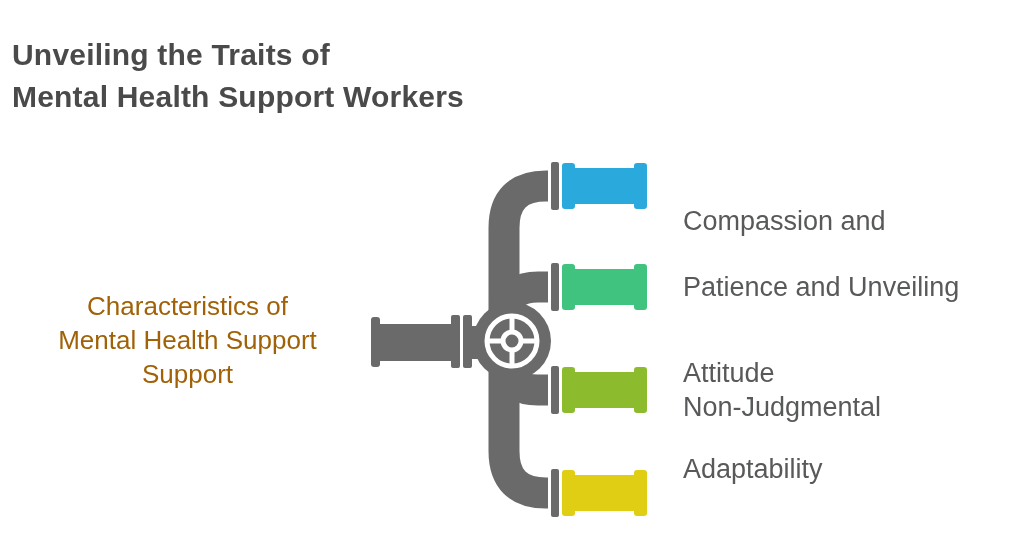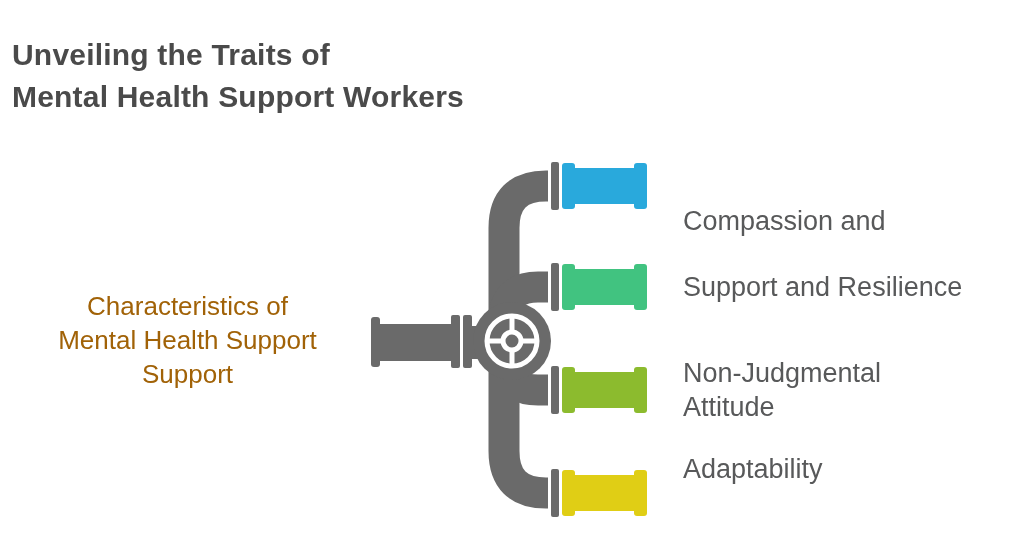--- a/index.html
+++ b/index.html
@@ -122,25 +122,25 @@
       <rect x="562" y="470" width="13" height="46" rx="3"></rect>
       <rect x="572" y="475" width="63" height="36"></rect>
       <rect x="634" y="470" width="13" height="46" rx="3"></rect>
     </g>
   </svg>
 
   <div class="branch-label bl-0">
     <span>Compassion and</span>
   </div>
   <div class="branch-label bl-1">
-    <span>Support and Resilience</span>
+    <span>Patience and Unveiling</span>
     <span></span>
   </div>
   <div class="branch-label bl-2">
+    <span>Attitude</span>
     <span>Non-Judgmental</span>
-    <span>Attitude</span>
   </div>
   <div class="branch-label bl-3">
     <span>Adaptability</span>
     <span></span>
   </div>
 
 </div>
 
 </body></html>

